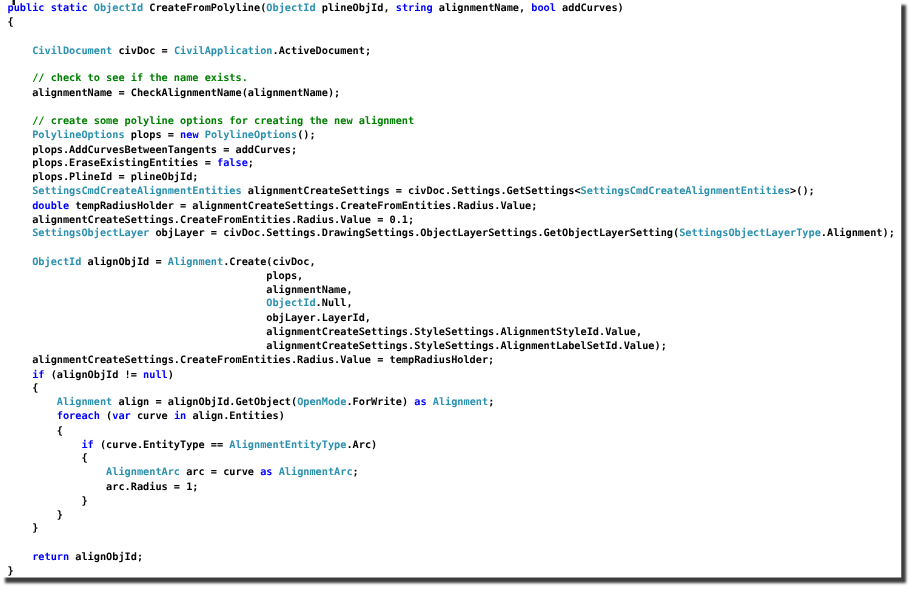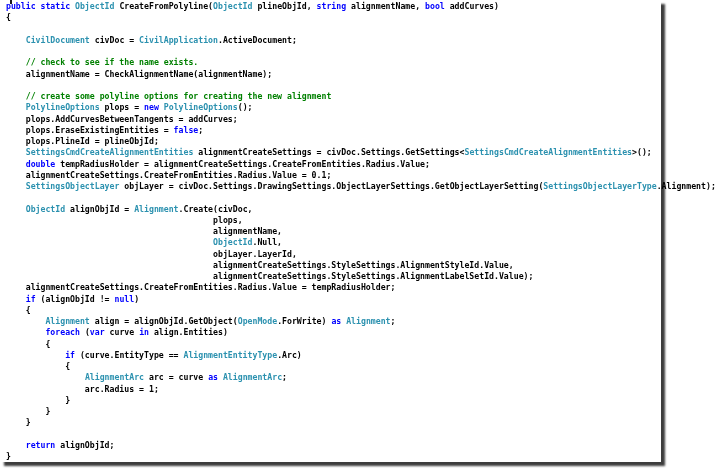--- a/index.html
+++ b/index.html
@@ -1,17 +1,17 @@
 <!DOCTYPE html>
 <html style="--kw: #0000ff; --ty: #2b91af; --cm: #008000; --pl: #000000;"><head>
 <meta charset="utf-8">
 <style>
   html,body{margin:0;padding:0;background:#ffffff;width:727px;height:473px;overflow:hidden;}
   .shot{
-    position:absolute;left:0;top:0;width:661px;height:462px;background:#fff;
+    position:absolute;left:0;top:0;width:721px;height:462px;background:#fff;
     box-shadow:4px 4px 2px 0 #3d3d3d;
   }
   .code{
     position:absolute;left:0;top:0;right:0;bottom:0;
     padding:1px 0 0 6px;
     font-family:"DejaVu Sans Mono","Liberation Mono",monospace;
     font-size:8.2px;font-weight:bold;line-height:11.25px;
     white-space:pre;cursor:text;
   }
   .line{height:11.25px;white-space:pre;}

